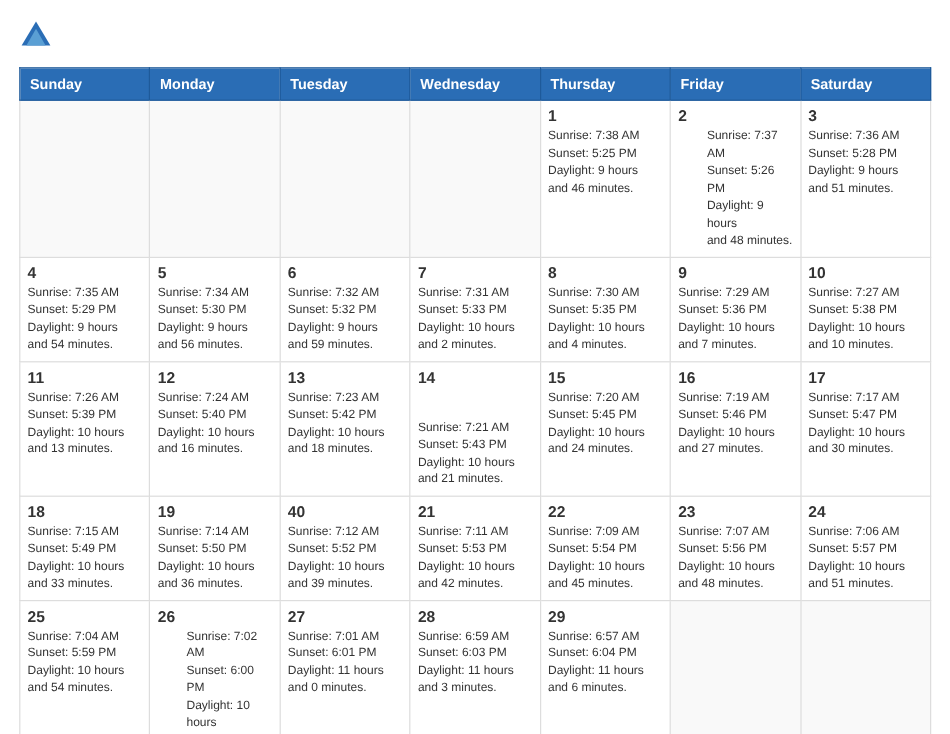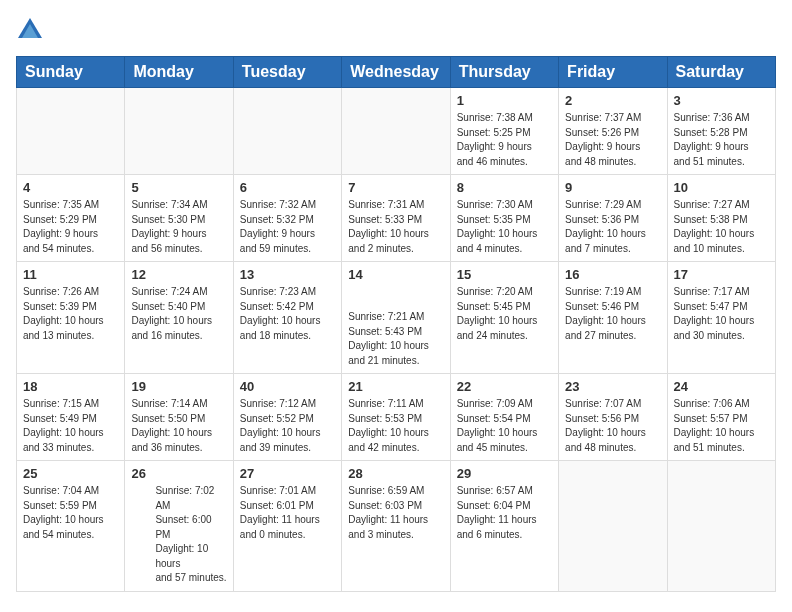--- a/index.html
+++ b/index.html
@@ -47,21 +47,21 @@
     .calendar {
       width: 100%;
       border-collapse: collapse;
       border: 1px solid #ccc;
     }
     .calendar th {
       background-color: #2a6db5;
       color: #fff;
       text-align: left;
       padding: 6px 8px;
-      font-size: 16px;
+      font-size: 12px;
       font-weight: bold;
       border: 1px solid #1e5a9a;
     }
     .calendar td {
       vertical-align: top;
       padding: 5px 6px;
       border: 1px solid #ddd;
       width: calc(100% / 7);
       min-height: 80px;
       font-size: 11px;
@@ -123,21 +123,21 @@
         <td class="empty"></td>
         <td>
           <span class="day-number">1</span>
           <div class="day-info" style="white-space: pre-line;">Sunrise: 7:38 AM
 Sunset: 5:25 PM
 Daylight: 9 hours
 and 46 minutes.</div>
         </td>
         <td>
           <span class="day-number">2</span>
-          <div class="day-info" style="white-space: pre-line;">Sunrise: 7:37 AM
+          <div class="day-info" style="white-space: pre-line; margin-left: 24px;">Sunrise: 7:37 AM
 Sunset: 5:26 PM
 Daylight: 9 hours
 and 48 minutes.</div>
         </td>
         <td>
           <span class="day-number">3</span>
           <div class="day-info" style="white-space: pre-line;">Sunrise: 7:36 AM
 Sunset: 5:28 PM
 Daylight: 9 hours
 and 51 minutes.</div>

